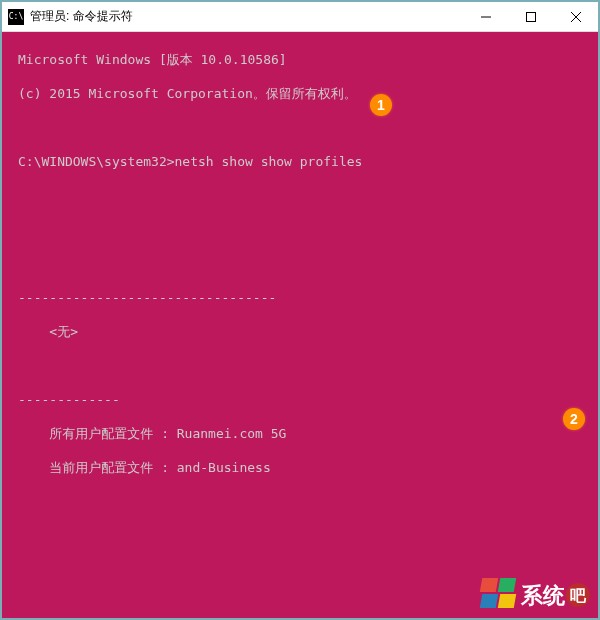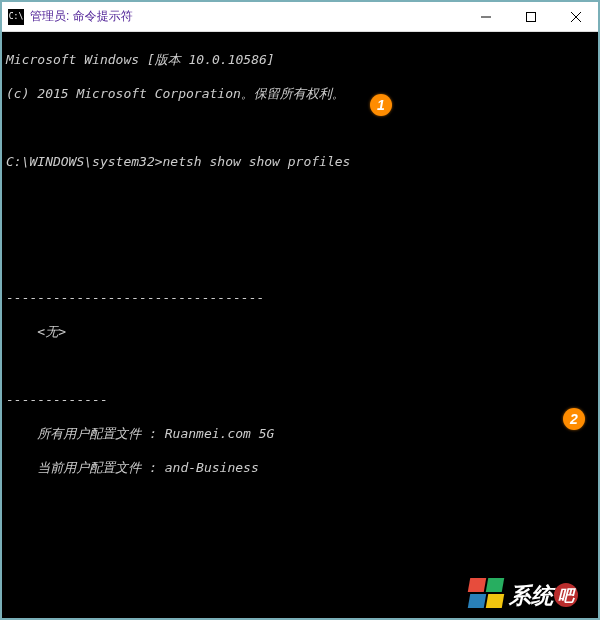--- a/index.html
+++ b/index.html
@@ -28,70 +28,69 @@
       display: flex;
       align-items: center;
       justify-content: center;
       font-size: 8px;
       color: #fff;
       font-family: monospace;
     }
     .titlebar-title {
       font-size: 12px;
       font-family: "Microsoft YaHei", sans-serif;
-      color: #4c1d95;
+      color: #000000;
       flex: 1;
     }
     .titlebar-controls {
       display: flex;
       height: 100%;
     }
     .titlebar-btn {
       width: 45px;
       height: 100%;
       display: flex;
       align-items: center;
       justify-content: center;
       font-size: 10px;
       color: #000;
       font-family: "Segoe UI", sans-serif;
     }
     .titlebar-btn svg { width: 10px; height: 10px; }
     .terminal {
-      background: #000000;
+      background: #be185d;
       color: #ccc;
       height: calc(100% - 30px);
-      padding: 2px 4px;
+      padding: 2px 16px;
       font-size: 13px;
       line-height: 17px;
       white-space: pre;
       overflow: hidden;
       position: relative;
       font-family: "NSimSun", "SimSun", "Consolas", monospace;
-      font-style: italic;
     }
     .line { white-space: pre; }
     .callout {
       position: absolute;
       width: 22px;
       height: 22px;
       border-radius: 50%;
       background: #ff8c00;
       color: #fff;
       font-weight: bold;
       display: flex;
       align-items: center;
       justify-content: center;
       font-size: 14px;
       font-family: Arial, sans-serif;
       box-shadow: 0 0 3px rgba(255,140,0,.6);
     }
     .watermark {
       position: absolute;
-      right: 20px;
+      right: 8px;
       bottom: 6px;
       display: flex;
       align-items: center;
       gap: 4px;
     }
     .win-logo { width: 36px; height: 34px; position: relative; }
     .win-logo .q { position: absolute; width: 16px; height: 14px; transform: skewX(-10deg); }
     .q1 { background:#e74c3c; top:0; left:0; }
     .q2 { background:#27ae60; top:0; left:18px; }
     .q3 { background:#2980b9; top:16px; left:0; }

